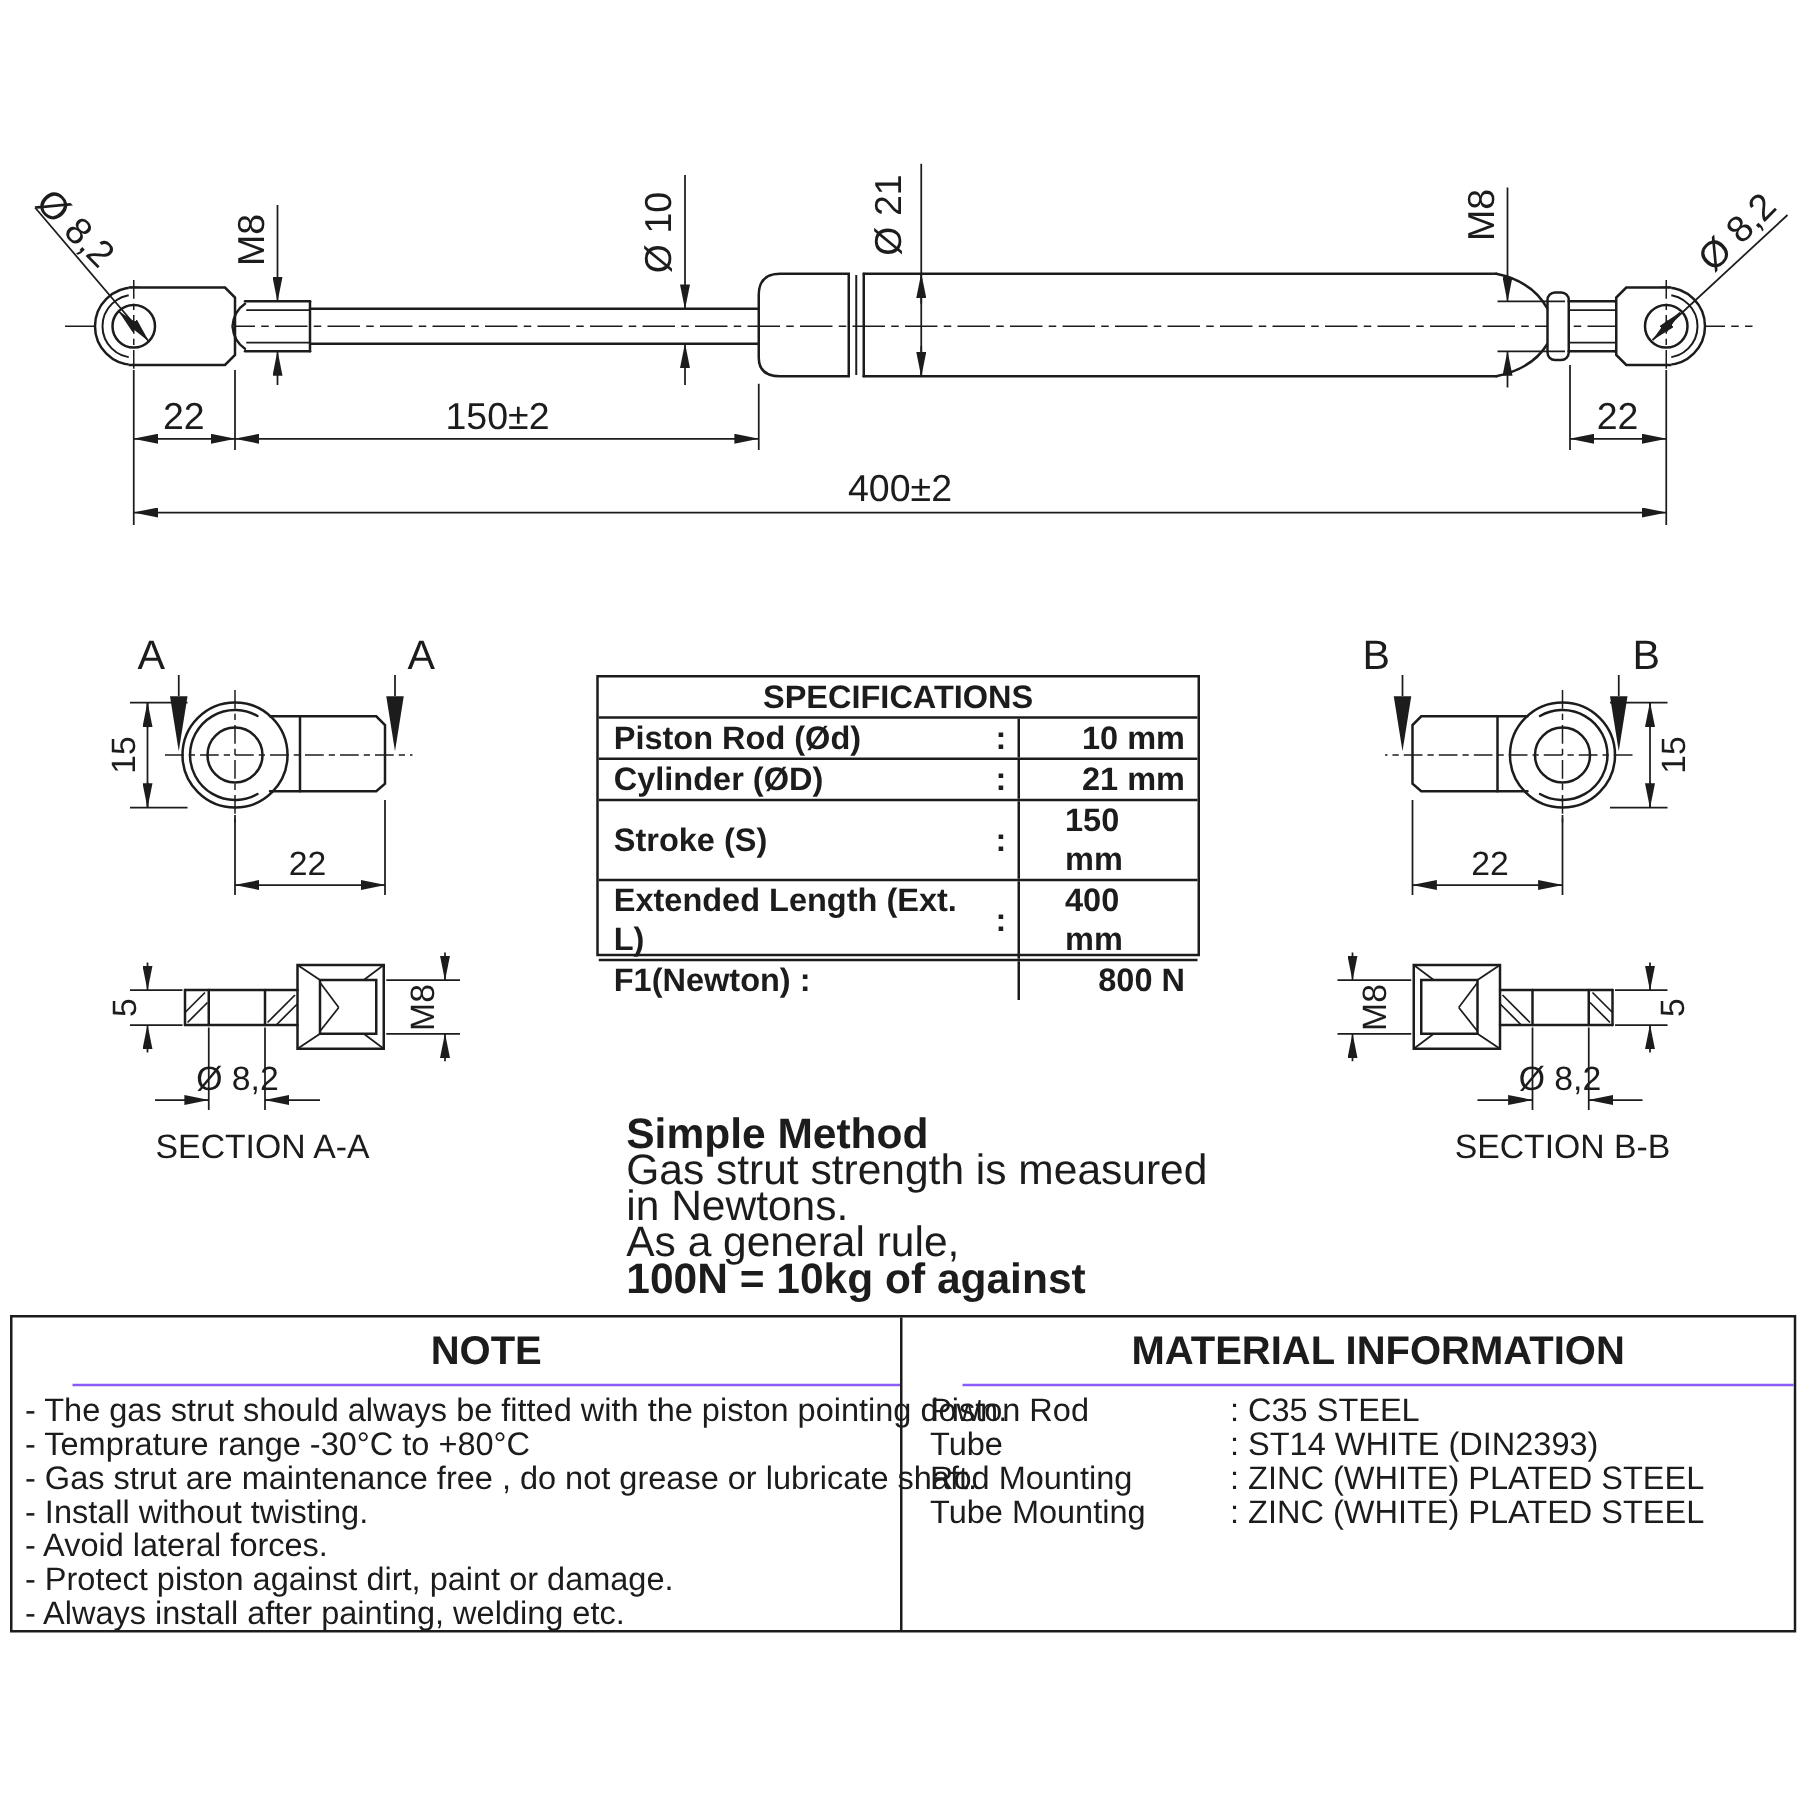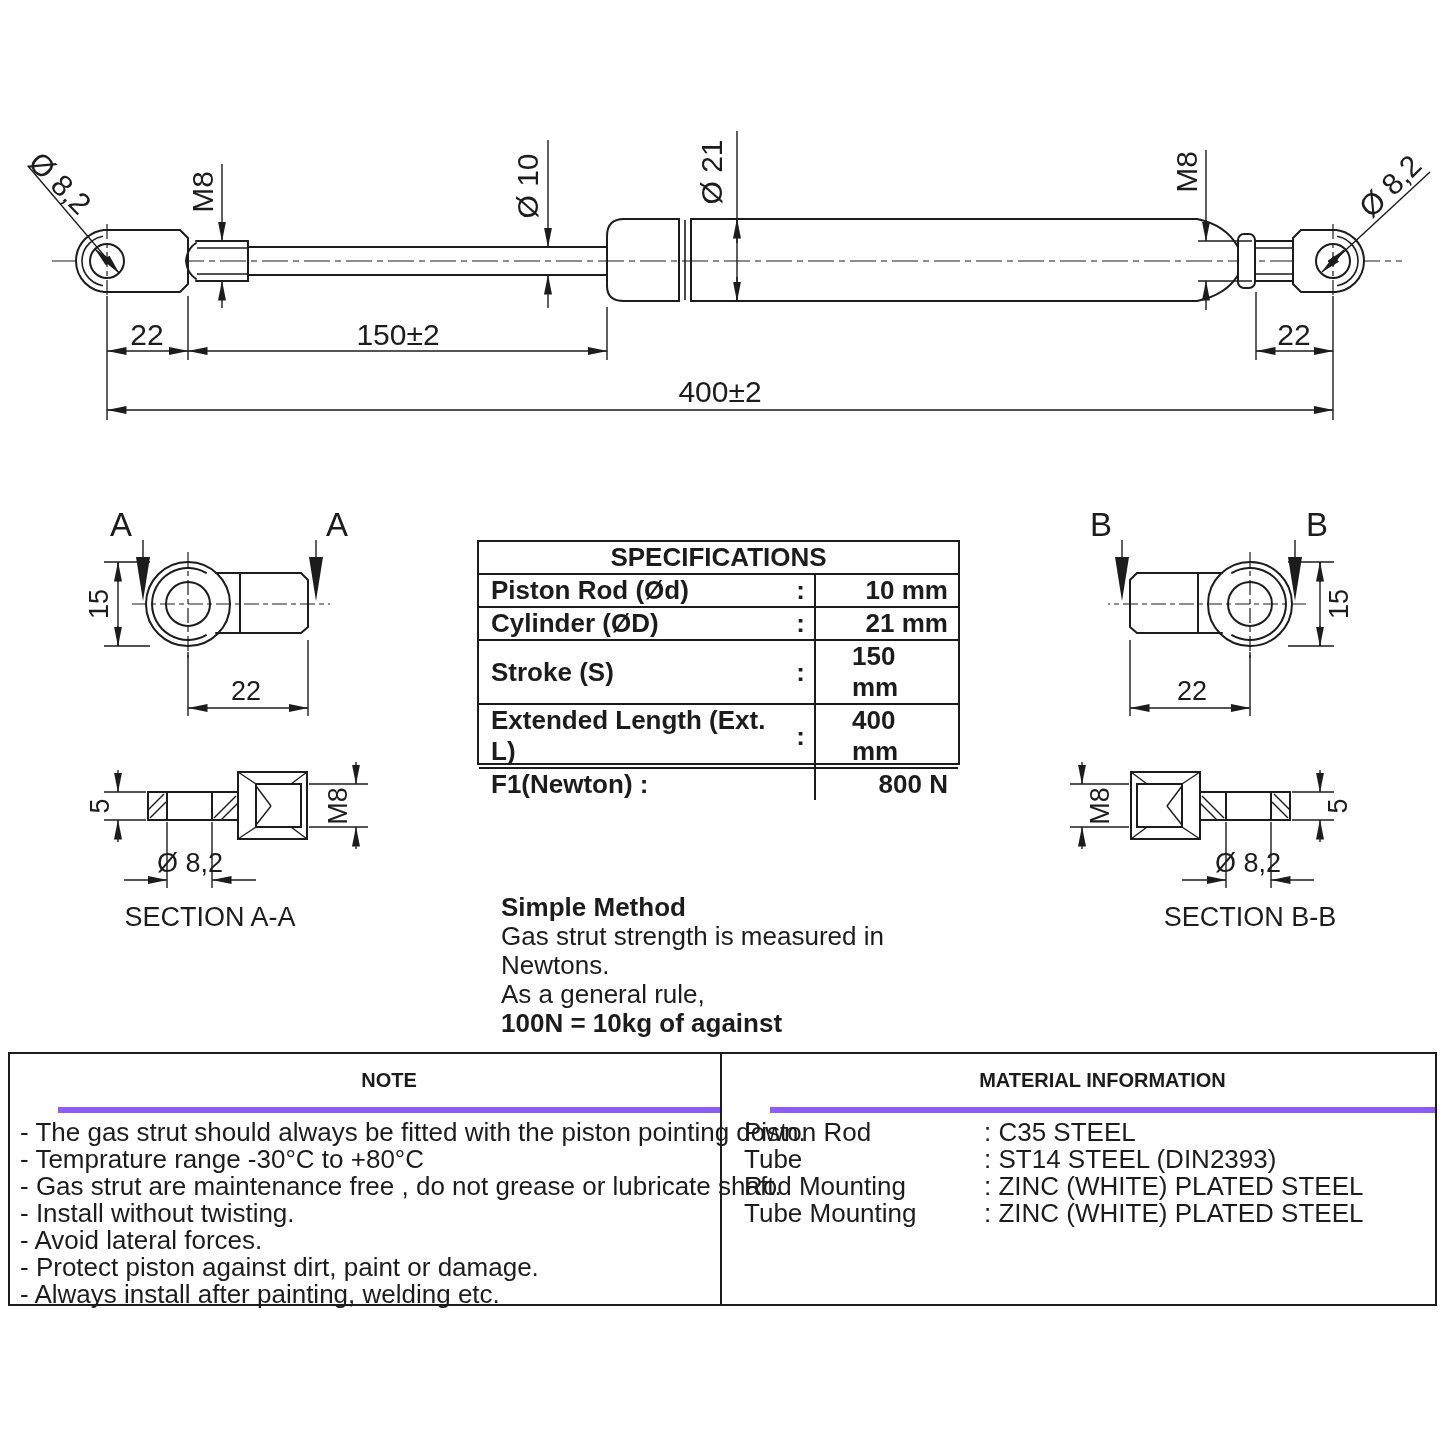--- a/index.html
+++ b/index.html
@@ -23,31 +23,31 @@
   .spec{position:absolute;left:477px;top:540px;width:483px;height:225px;
         border:2px solid #1c1c1c;box-sizing:border-box;display:flex;flex-direction:column;font-size:26px;font-weight:bold;}
   .spec-title{height:38px;border-bottom:2px solid #1c1c1c;display:flex;align-items:center;justify-content:center;}
   .spec-row{flex:1;display:flex;border-bottom:2px solid #1c1c1c;}
   .spec-row:last-child{border-bottom:none;}
   .spec-label{width:337px;box-sizing:border-box;display:flex;align-items:center;justify-content:space-between;
               padding:0 9px 0 12px;border-right:2px solid #1c1c1c;}
   .spec-value{flex:1;display:flex;align-items:center;justify-content:flex-end;padding-right:10px;margin-left:36px;}
 
   
-  .simple{position:absolute;left:501px;top:893px;width:470px;font-size:26px;line-height:29px;}
+  .simple{position:absolute;left:501px;top:893px;width:470px;font-size:34px;line-height:29px;}
   .simple .b{font-weight:bold;}
 
   
   .nm{position:absolute;left:8px;top:1052px;width:1429px;height:254px;border:2px solid #1c1c1c;
       box-sizing:border-box;display:flex;font-size:26px;}
   .nm-col{display:flex;flex-direction:column;box-sizing:border-box;}
   .nm-col.left{width:712px;border-right:2px solid #1c1c1c;}
   .nm-col.right{flex:1;}
-  .nm-head{height:53px;border-bottom:6px solid #8b5cf6;display:flex;align-items:center;justify-content:center;
-           font-weight:bold;font-size:20px;flex:0 0 auto;margin-left:48px;}
+  .nm-head{height:53px;border-bottom:2px solid #8b5cf6;display:flex;align-items:center;justify-content:center;
+           font-weight:bold;font-size:32px;flex:0 0 auto;margin-left:48px;}
   .nm-body{flex:1;padding:6px 8px 0 10px;}
   .nm-body .line{line-height:27px;white-space:nowrap;}
   .mat-row{display:flex;line-height:27px;}
   .mat-row .ml{width:240px;flex:0 0 auto;}
 </style>
 </head>
 <body>
 
 <div class="sheet">
 
@@ -292,21 +292,21 @@
   </div>
   <div class="nm-col right">
     <div class="nm-head">MATERIAL INFORMATION</div>
     <div class="nm-body" style="padding-left:22px;">
       <div class="mat-row">
         <span class="ml">Piston Rod</span>
         <span>: C35 STEEL</span>
       </div>
       <div class="mat-row">
         <span class="ml">Tube</span>
-        <span>: ST14 STEEL (DIN2393)</span>
+        <span>: ST14 WHITE (DIN2393)</span>
       </div>
       <div class="mat-row">
         <span class="ml">Rod Mounting</span>
         <span>: ZINC (WHITE) PLATED STEEL</span>
       </div>
       <div class="mat-row">
         <span class="ml">Tube Mounting</span>
         <span>: ZINC (WHITE) PLATED STEEL</span>
       </div>
     </div>

